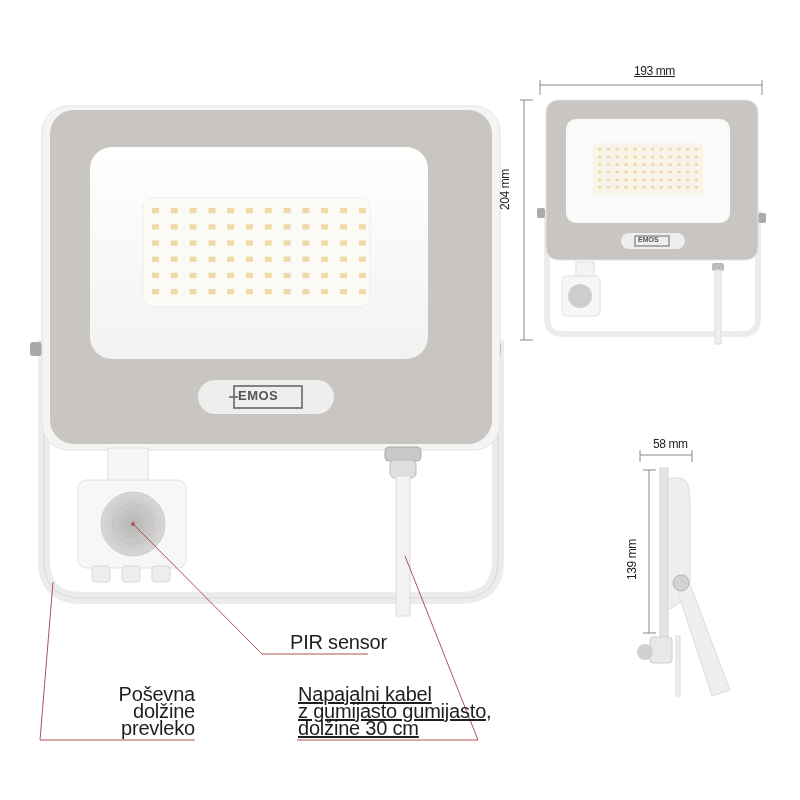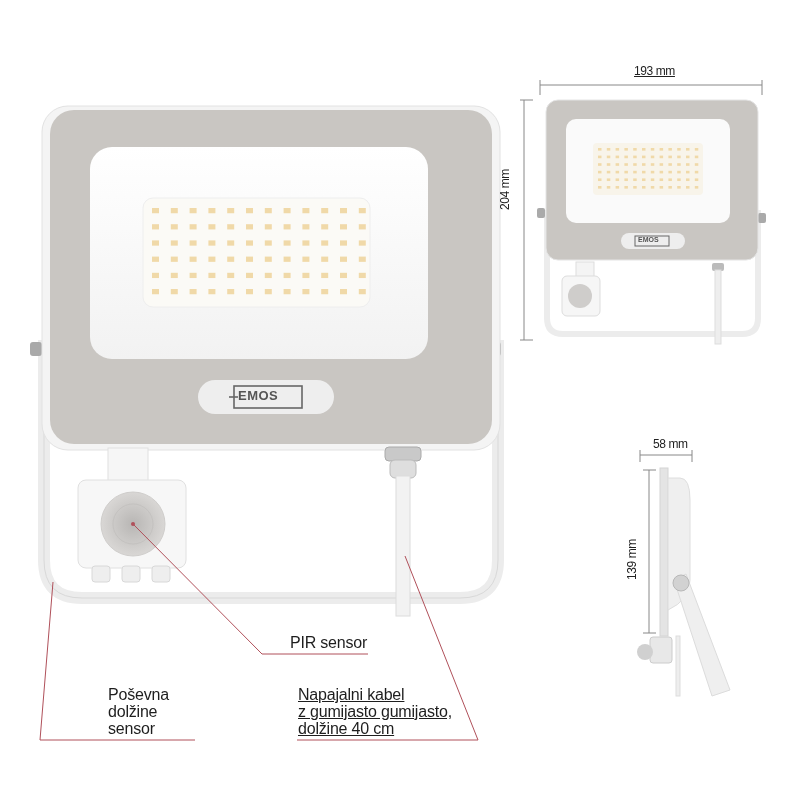--- a/index.html
+++ b/index.html
@@ -1,19 +1,19 @@
 <!DOCTYPE html>
 <html><head>
 <meta charset="utf-8">
 <style>
   html, body { margin:0; padding:0; background:#ffffff; }
   body { width:800px; height:800px; position:relative; overflow:hidden; font-family:"Liberation Sans", sans-serif; color:#222; }
   .abs { position:absolute; }
   svg { position:absolute; left:0; top:0; }
-  .label { position:absolute; font-family:"Liberation Sans", sans-serif; font-size:16px; line-height:17px; color:#1e1e1e; letter-spacing:-0.2px; }
+  .label { position:absolute; font-family:"Liberation Sans", sans-serif; font-size:20px; line-height:17px; color:#1e1e1e; letter-spacing:-0.2px; }
   .dim { position:absolute; font-family:"Liberation Sans", sans-serif; font-size:12px; color:#222; letter-spacing:-0.4px; }
 </style>
 </head>
 <body>
 
 <svg width="800" height="800" viewBox="0 0 800 800">
   <defs>
     <linearGradient id="panelGrad" x1="0" y1="0" x2="0" y2="1">
       <stop offset="0" stop-color="#ffffff"></stop>
       <stop offset="1" stop-color="#f2f2f2"></stop>
@@ -258,23 +258,23 @@
 <div class="dim" style="left:634px;top:64px;text-decoration:underline;">193 mm</div>
 <div class="dim" style="left:498px;top:210px;transform:rotate(-90deg);transform-origin:left top;">204 mm</div>
 <div class="dim" style="left:653px;top:437px;">58 mm</div>
 <div class="dim" style="left:625px;top:580px;transform:rotate(-90deg);transform-origin:left top;">139 mm</div>
 
 <div class="abs" style="left:238px;top:388px;font-size:13px;font-weight:bold;color:#555;letter-spacing:0.5px;">EMOS</div>
 <div class="abs" style="left:638px;top:236px;font-size:7px;font-weight:bold;color:#555;">EMOS</div>
 
 <div class="label" style="left:290px;top:634px;">PIR sensor</div>
 
-<div class="label" style="left:108px;top:686px;width:95px;">
+<div class="label" style="left:100px;top:686px;width:95px;text-align:right;">
   <div>Poševna</div>
   <div>dolžine</div>
-  <div>sensor</div>
+  <div>prevleko</div>
 </div>
 
 <div class="label" style="left:298px;top:686px;text-decoration:underline;">
   <div>Napajalni kabel</div>
   <div>z gumijasto gumijasto,</div>
-  <div>dolžine 40 cm</div>
+  <div>dolžine 30 cm</div>
 </div>
 
 </body></html>

